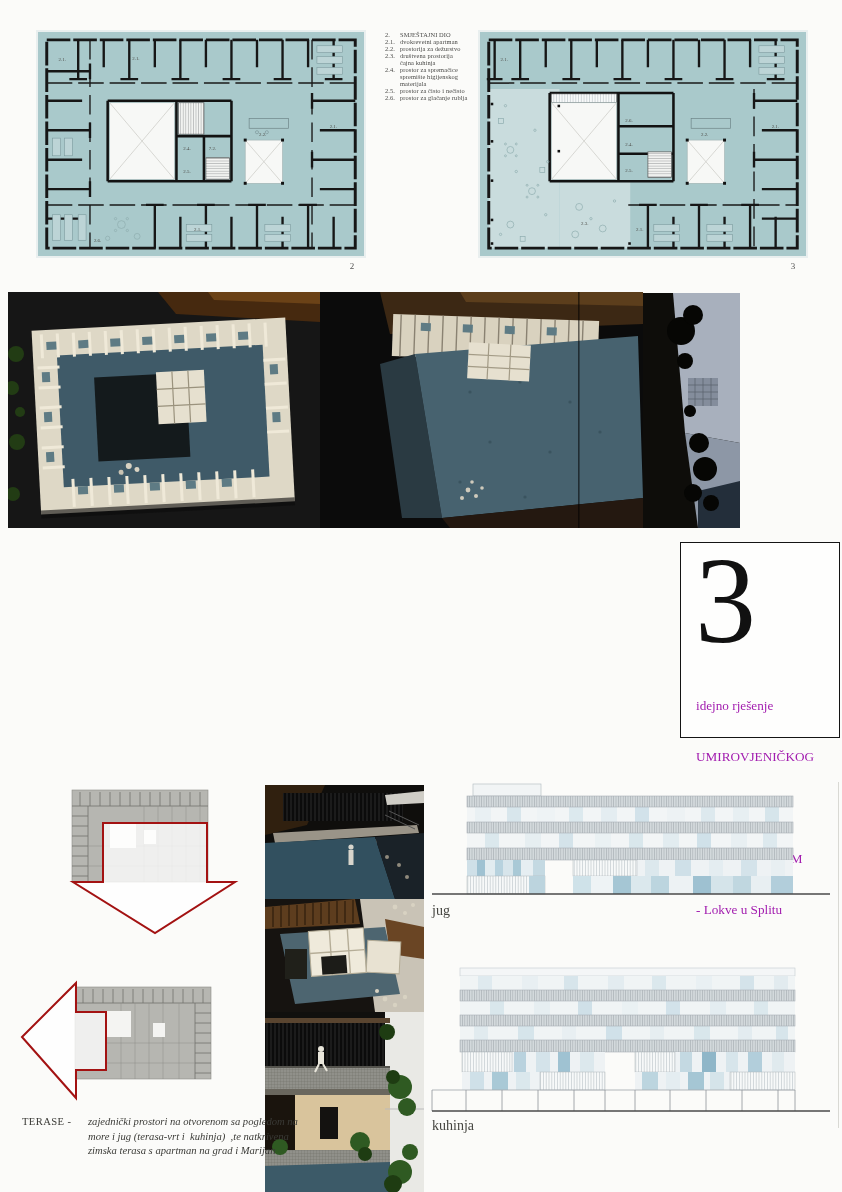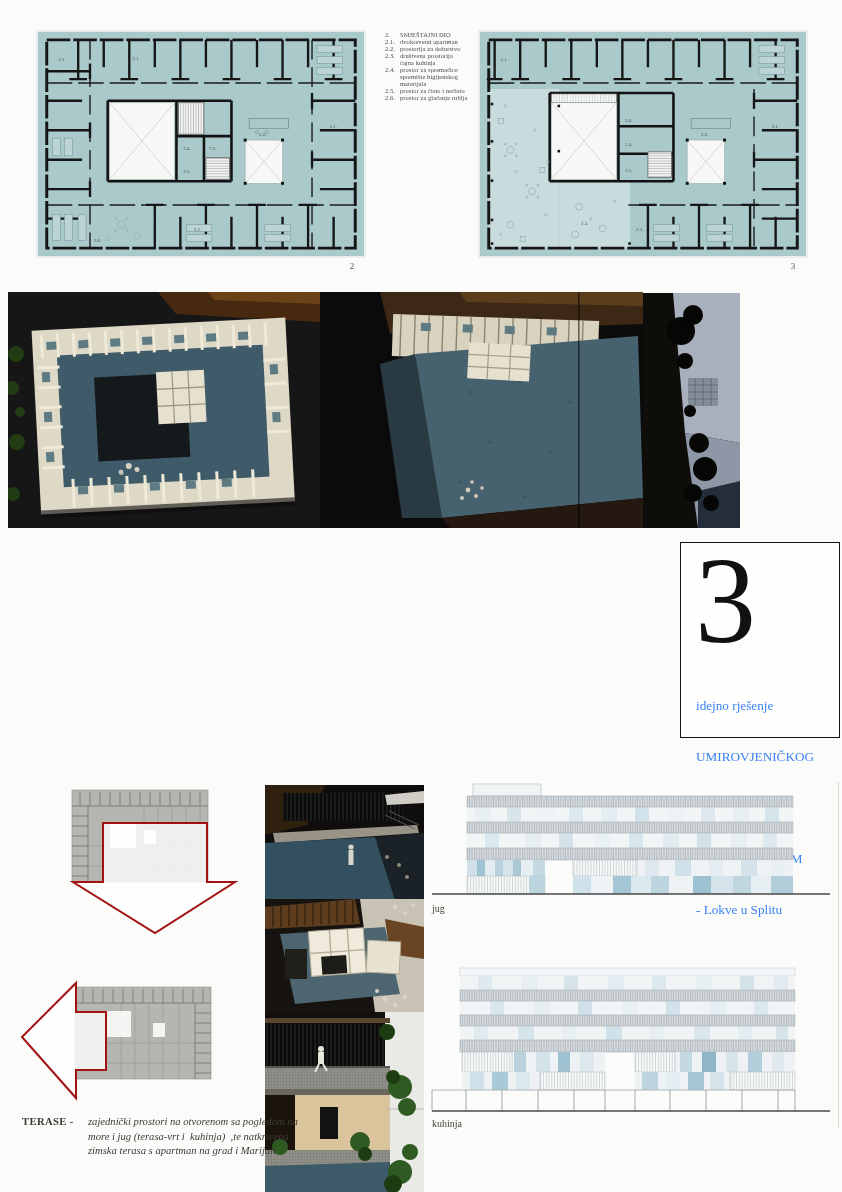--- a/index.html
+++ b/index.html
@@ -7,24 +7,24 @@
          font-family:"Liberation Serif","DejaVu Serif",serif;color:#222;}
   .abs{position:absolute;}
   figure{margin:0;padding:0;}
   .plan-sheet{border:2px solid #e9efef;background:#a9c9cb;box-sizing:border-box;}
   .pagenum{font-size:9px;color:#555;width:16px;text-align:center;}
   .legend{font-size:6.4px;line-height:7.0px;color:#4a4a48;letter-spacing:.1px;}
   .lrow{display:flex;}
   .lnum{width:15px;flex:0 0 15px;}
   .title-block{border:1.6px solid #141414;background:#fefefd;box-sizing:border-box;}
   .tb-num{font-size:122px;line-height:.92;padding:2px 0 0 14px;color:#111;}
-  .tb-lines{padding:6px 6px 0 15px;font-size:13.2px;line-height:17px;color:#3b82f6;white-space:pre;}
-  .elev-label{font-size:10px;color:#44443f;}
+  .tb-lines{padding:6px 6px 0 15px;font-size:13.2px;line-height:17px;color:#a21caf;white-space:pre;}
+  .elev-label{font-size:14px;color:#44443f;}
   .terase{display:flex;font-size:10.6px;line-height:14.5px;color:#3a3a36;}
-  .terase .tlabel{width:66px;flex:0 0 66px;letter-spacing:.4px;font-weight:bold;}
+  .terase .tlabel{width:66px;flex:0 0 66px;letter-spacing:.4px;}
   .terase .tbody div{white-space:pre;font-style:italic;}
   .vrule{background:#d9d9d4;width:1px;}
 </style>
 </head>
 <body>
 
 <div class="board">
 
 <svg width="0" height="0" style="position:absolute">
  <defs>

